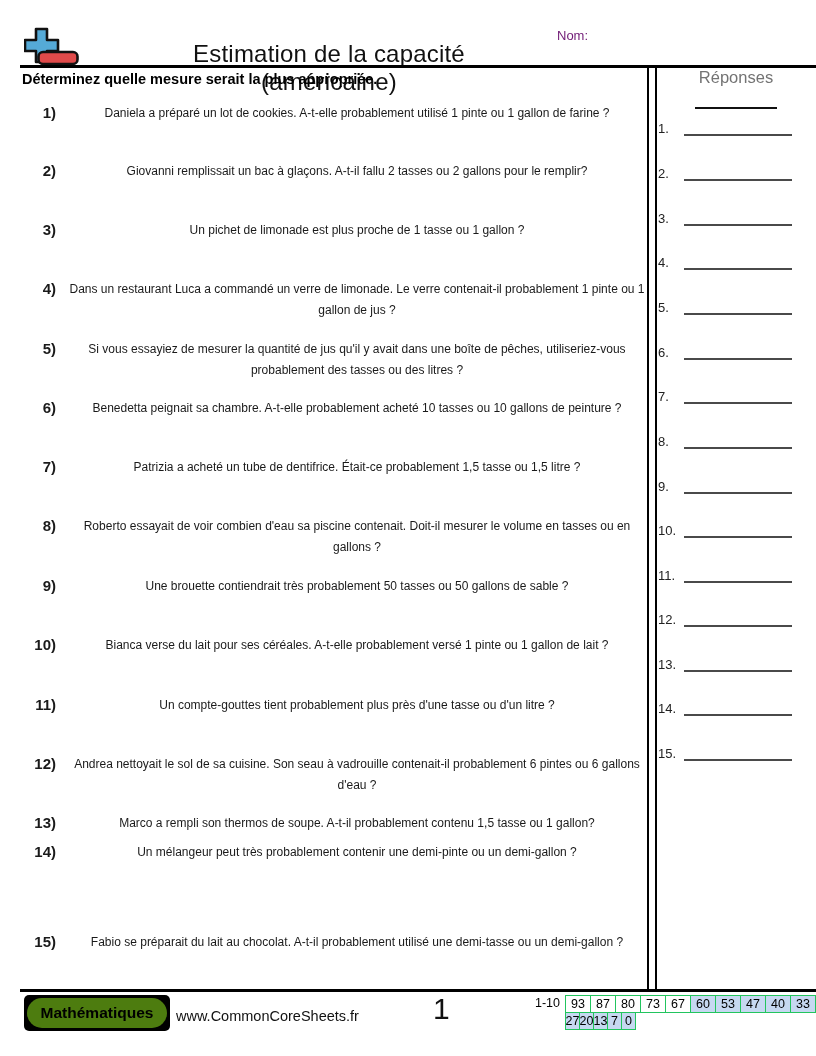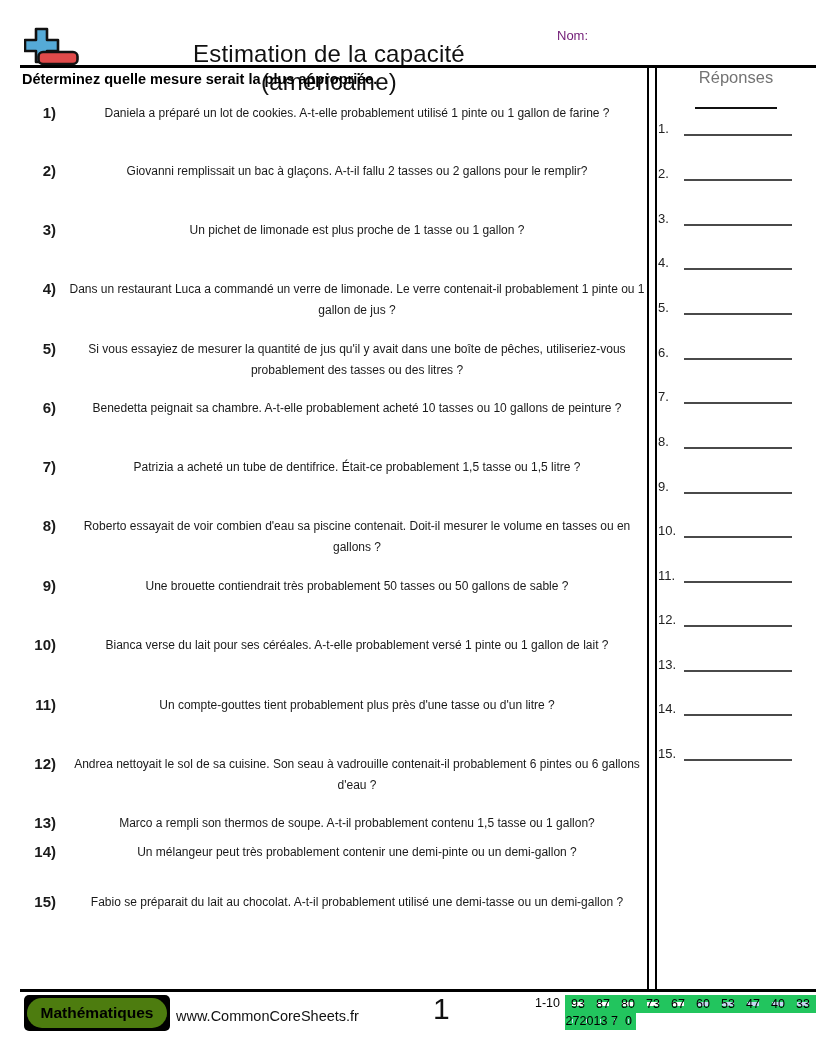--- a/index.html
+++ b/index.html
@@ -33,21 +33,21 @@
   .badge{position:absolute;left:24px;top:995px;width:146px;height:36px;background:#000;border-radius:5px;}
   .badge-pill{position:absolute;left:3px;top:3px;right:3px;bottom:3px;background:#4d7c0f;
               border-radius:15px;display:flex;align-items:center;justify-content:center;
               font-size:15.5px;font-weight:bold;color:#000;}
   .site{position:absolute;left:176px;top:1008px;font-size:14.5px;color:#111;}
   .pagenum{position:absolute;left:433px;top:992px;font-size:30px;font-weight:400;color:#111;}
   .score-label{position:absolute;left:500px;width:60px;text-align:right;font-size:12.5px;
                color:#000;line-height:17px;}
   .score-row{position:absolute;display:flex;}
   .score-cell{box-sizing:border-box;width:26px;height:18px;margin-left:-1px;
-              border:7px solid #22c55e;display:flex;align-items:center;justify-content:center;
+              border:1px solid #22c55e;display:flex;align-items:center;justify-content:center;
               font-size:12.5px;color:#000;background:#fff;}
   .score-row .score-cell:first-child{margin-left:0;}
   .score-cell.blue{background:#c6d8f1;}
   .score-row.r2 .score-cell{width:15px;}
 </style>
 </head>
 <body>
 
 <div class="page">
 
@@ -111,21 +111,21 @@
     <span class="qtext">Andrea nettoyait le sol de sa cuisine. Son seau à vadrouille contenait-il probablement 6 pintes ou 6 gallons d'eau ?</span>
   </div>
   <div class="q" style="top:813px">
     <span class="qnum">13)</span>
     <span class="qtext">Marco a rempli son thermos de soupe. A-t-il probablement contenu 1,5 tasse ou 1 gallon?</span>
   </div>
   <div class="q" style="top:842px">
     <span class="qnum">14)</span>
     <span class="qtext">Un mélangeur peut très probablement contenir une demi-pinte ou un demi-gallon ?</span>
   </div>
-  <div class="q" style="top:892px">
+  <div class="q" style="top:932px">
     <span class="qnum">15)</span>
     <span class="qtext">Fabio se préparait du lait au chocolat. A-t-il probablement utilisé une demi-tasse ou un demi-gallon ?</span>
   </div>
 
   <div class="col-sep"></div>
 
   <div class="reponses-wrap">
     <span class="reponses-title">Réponses</span>
   </div>
 

